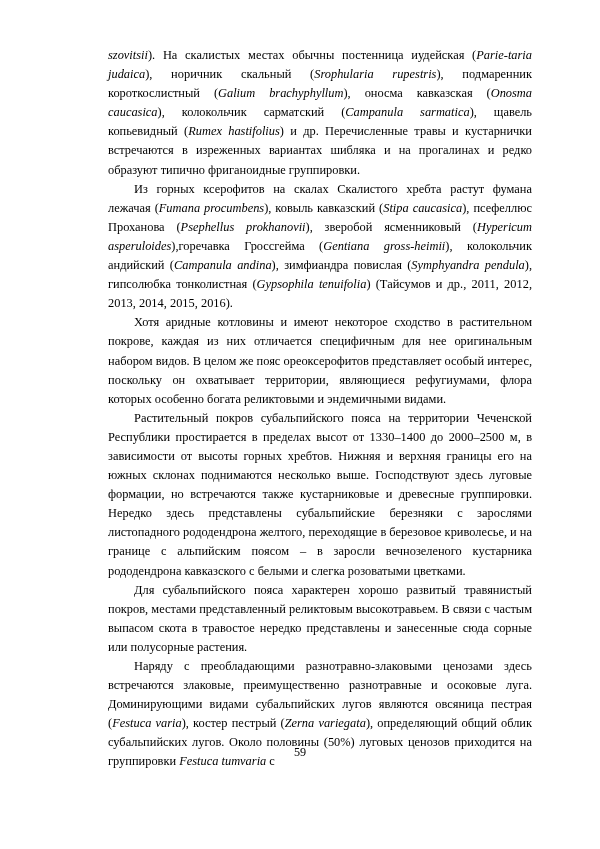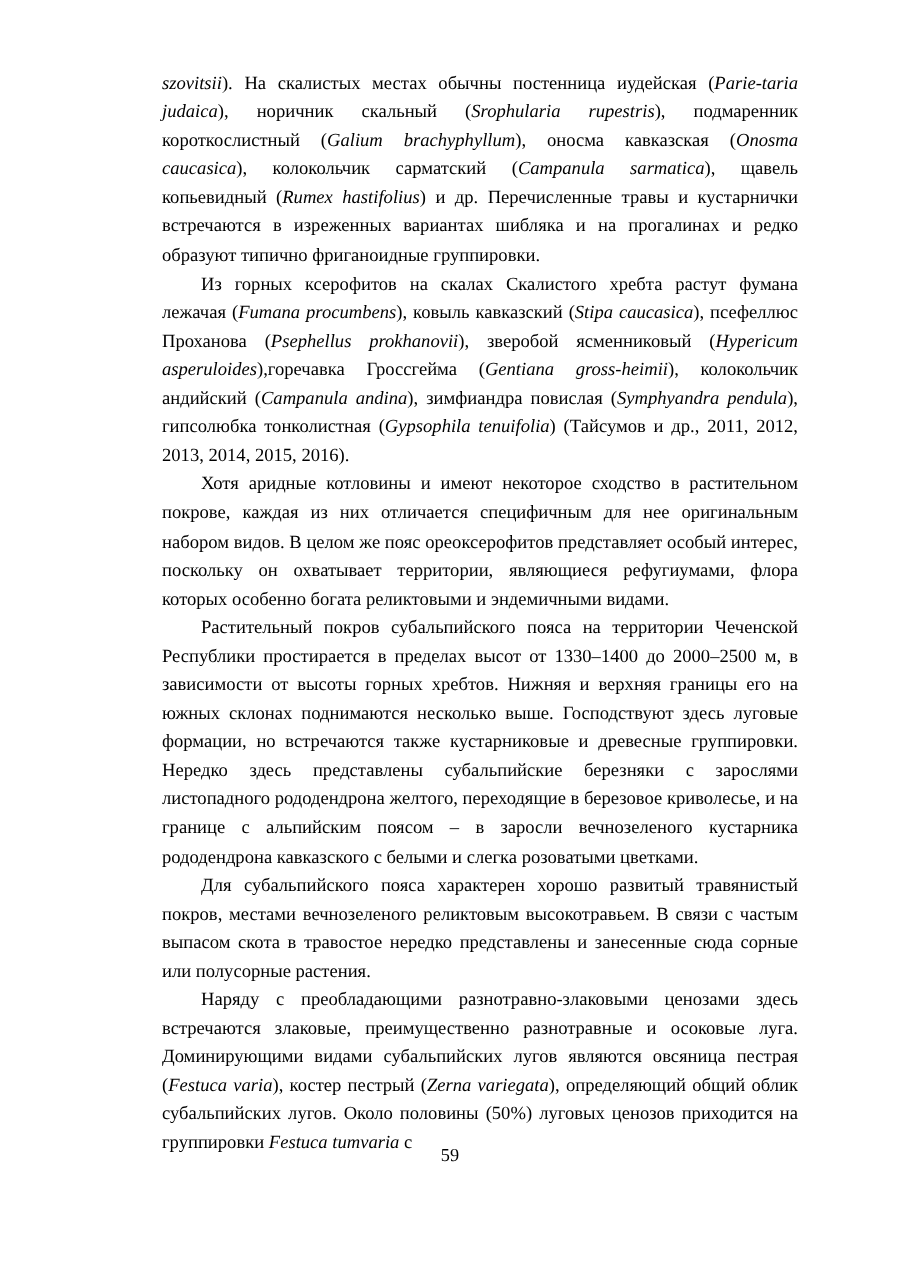--- a/index.html
+++ b/index.html
@@ -36,42 +36,42 @@
   }
   .body-text p.noindent {
     text-indent: 0;
   }
   i, .it { font-style: italic; }
   .bold { font-weight: normal; }
   .pageno {
     position: absolute;
     left: 0;
     right: 0;
-    bottom: 18px;
+    bottom: 36px;
     text-align: center;
     font-size: 12.2px;
     font-family: "Liberation Serif", serif;
   }
 </style>
 </head>
 <body>
 
 <div class="page">
 
   <div class="body-text">
 
     <p class="noindent"><i>szovitsii</i>). На скалистых местах обычны постенница иудейская (<i>Parie-taria judaica</i>), норичник скальный (<i>Srophularia rupestris</i>), подмаренник короткослистный (<i>Galium brachyphyllum</i>), оносма кавказская (<i>Onosma caucasica</i>), колокольчик сарматский (<i>Campanula sarmatica</i>), щавель копьевидный (<i>Rumex hastifolius</i>) и др. Перечисленные травы и кустарнички встречаются в изреженных вариантах шибляка и на прогалинах и редко образуют типично фриганоидные группировки.</p>
 
     <p>Из горных ксерофитов на скалах Скалистого хребта растут фумана лежачая (<i>Fumana procumbens</i>), ковыль кавказский (<i>Stipa caucasica</i>), псефеллюс Проханова (<i>Psephellus prokhanovii</i>), зверобой ясменниковый (<i>Hypericum asperuloides</i>),горечавка Гроссгейма (<i>Gentiana gross-heimii</i>), колокольчик андийский (<i>Campanula andina</i>), зимфиандра повислая (<i>Symphyandra pendula</i>), гипсолюбка тонколистная (<i>Gypsophila tenuifolia</i>) (Тайсумов и др., 2011, 2012, 2013, 2014, 2015, 2016).</p>
 
     <p>Хотя аридные котловины и имеют некоторое сходство в растительном покрове, каждая из них отличается специфичным для нее оригинальным набором видов. В целом же пояс ореоксерофитов представляет особый интерес, поскольку он охватывает территории, являющиеся рефугиумами, флора которых особенно богата реликтовыми и эндемичными видами.</p>
 
     <p><span class="bold">Растительный покров субальпийского пояса</span> <span>на территории Чеченской Республики простирается в пределах высот от 1330–1400 до 2000–2500 м, в зависимости от высоты горных хребтов. Нижняя и верхняя границы его на южных склонах поднимаются несколько выше. Господствуют здесь луговые формации, но встречаются также кустарниковые и древесные группировки. Нередко здесь представлены субальпийские березняки с зарослями листопадного рододендрона желтого, переходящие в березовое криволесье, и на границе с альпийским поясом – в заросли вечнозеленого кустарника рододендрона кавказского с белыми и слегка розоватыми цветками.</span></p>
 
-    <p>Для субальпийского пояса характерен хорошо развитый травянистый покров, местами вечнозеленого реликтовым высокотравьем. В связи с частым выпасом скота в травостое нередко представлены и занесенные сюда сорные или полусорные растения.</p>
+    <p>Для субальпийского пояса характерен хорошо развитый травянистый покров, местами представленный реликтовым высокотравьем. В связи с частым выпасом скота в травостое нередко представлены и занесенные сюда сорные или полусорные растения.</p>
 
     <p>Наряду с преобладающими разнотравно-злаковыми ценозами здесь встречаются злаковые, преимущественно разнотравные и осоковые луга. Доминирующими видами субальпийских лугов являются овсяница пестрая (<i>Festuca varia</i>), костер пестрый (<i>Zerna variegata</i>), определяющий общий облик субальпийских лугов. Около половины (50%) луговых ценозов приходится на группировки <i>Festuca tumvaria</i> с</p>
 
   </div>
 
   <div class="pageno">59</div>
 
 </div>
 
 </body></html>

